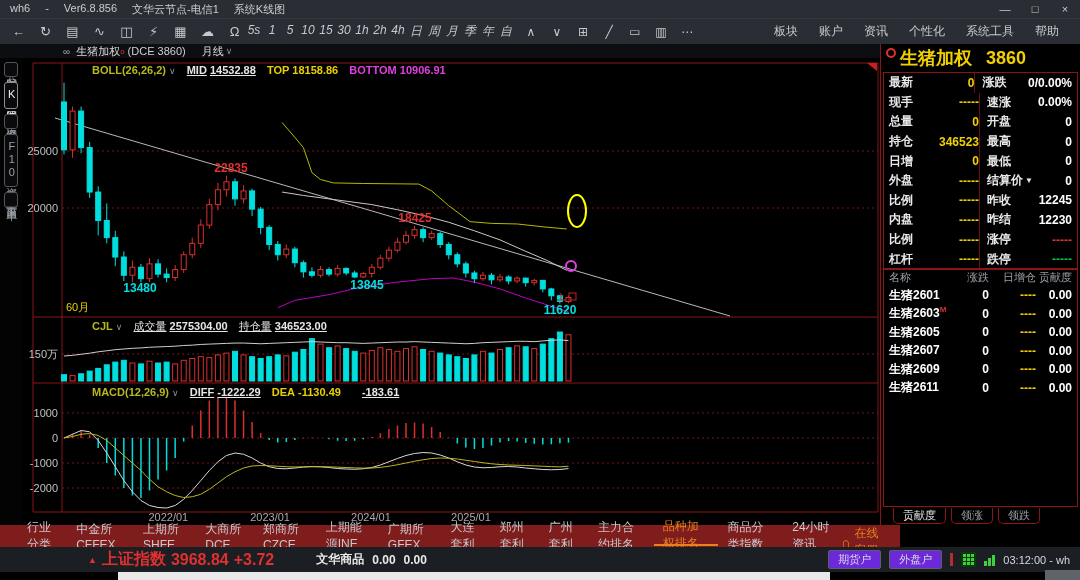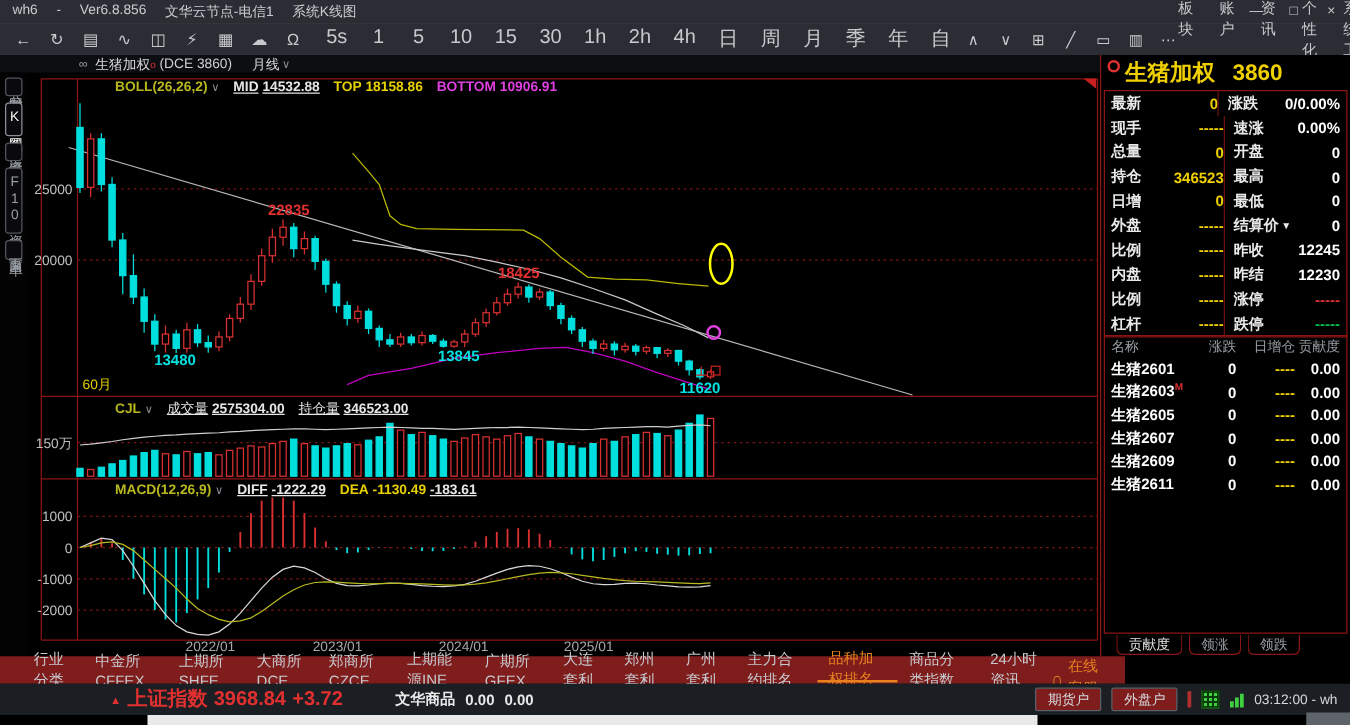--- a/index.html
+++ b/index.html
@@ -12,21 +12,21 @@
   .titlebar{height:18px;background:#2a2d33;display:flex;align-items:center;color:#c9ccd1;font-size:11px;}
   .t-item{margin-left:15px;white-space:nowrap;}
   .t-item:first-child{margin-left:10px;}
   .win-controls{margin-left:auto;display:flex;height:100%;}
   .win-btn{width:30px;display:flex;align-items:center;justify-content:center;font-size:11px;color:#c9ccd1;cursor:default;}
 
   
   .toolbar{height:26px;background:#2a2d33;border-top:1px solid #34383e;box-sizing:border-box;
            display:flex;align-items:center;color:#c6c9ce;}
   .tb-icon{margin-left:10px;width:17px;text-align:center;font-size:13px;}
-  .tb-period{margin-left:18px;font-size:16px;min-width:14px;text-align:center;}
+  .tb-period{margin-left:4px;font-size:12px;min-width:14px;text-align:center;font-style:italic;}
   .tb-tool{margin-left:10px;width:16px;text-align:center;font-size:12px;}
   .tb-menus{margin-left:auto;display:flex;}
   .tb-menu{margin-right:21px;font-size:12px;}
 
   
   .chart-strip{left:0;top:44px;width:880px;height:14px;background:#0d0e11;display:flex;align-items:center;
                font-size:11px;color:#d8d8d8;z-index:3;}
   .cs-link{margin-left:63px;color:#9aa0a6;font-size:10px;}
   .cs-name{margin-left:6px;}
   .cs-sup{color:#e03030;font-size:8px;vertical-align:super;}
@@ -85,21 +85,21 @@
   .bn-item.active{color:#e8821e;border-bottom:2px solid #e8821e;}
   .bn-service{margin-left:auto;margin-right:14px;color:#e8821e;font-size:12px;display:flex;align-items:center;gap:4px;}
   .bn-phone{font-weight:bold;font-size:13px;}
 
   
   .status-bar{left:0;top:547px;width:1080px;height:25px;background:#1b1e23;display:flex;align-items:center;z-index:4;}
   .sb-tri{color:#e03030;font-size:9px;margin-left:88px;}
   .sb-red{color:#e03030;font-size:16px;font-weight:bold;margin-left:5px;}
   .sb-white{color:#e8e8e8;font-size:12px;font-weight:bold;margin-left:42px;}
   .sb-right{margin-left:auto;display:flex;align-items:center;gap:8px;margin-right:10px;}
-  .sb-btn{background:#7f1d1d;border:1px solid #5a6067;color:#d5d8dc;font-size:11px;padding:1px 9px;border-radius:2px;}
+  .sb-btn{background:#6d28d9;border:1px solid #5a6067;color:#d5d8dc;font-size:11px;padding:1px 9px;border-radius:2px;}
   .sb-sep{width:3px;height:13px;background:#b03030;}
   .sb-grid{width:13px;height:13px;background:#3fd03f;
            background-image:repeating-linear-gradient(0deg,#0a3a0a 0 1px,transparent 1px 4px),
                             repeating-linear-gradient(90deg,#0a3a0a 0 1px,transparent 1px 4px);
            border:1px solid #0a3a0a;}
   .sb-signal{display:flex;align-items:flex-end;gap:1px;height:12px;}
   .sb-signal span{width:3px;background:#3fd03f;display:block;}
   .sb-time{color:#d5d8dc;font-size:11px;}
 
   .white-strip{left:118px;top:572px;width:712px;height:8px;background:#e9e9e9;z-index:5;}
@@ -499,21 +499,21 @@
     <b class="c-white">346523.00</b>
   </div>
 
   <div class="ch-ov" style="left:92px;top:386px;">
     <b class="c-olive">MACD(12,26,9)</b>
     <span class="c-caret">∨</span>
     <b class="c-white" style="margin-left:8px;">DIFF</b>
     <b class="c-white">-1222.29</b>
     <b class="c-yellow" style="margin-left:8px;">DEA</b>
     <b class="c-yellow">-1130.49</b>
-    <b class="c-white" style="margin-left:0;">-183.61</b>
+    <b class="c-white" style="margin-left:18px;">-183.61</b>
   </div>
 
   <div class="quote-panel abs">
     <div class="qp-title">
       <span class="qp-dot"></span>
       <span class="qp-name">生猪加权</span>
       <span class="qp-last">3860</span>
     </div>
     <div class="qp-table" id="qp-table">
         <div class="q-row">

